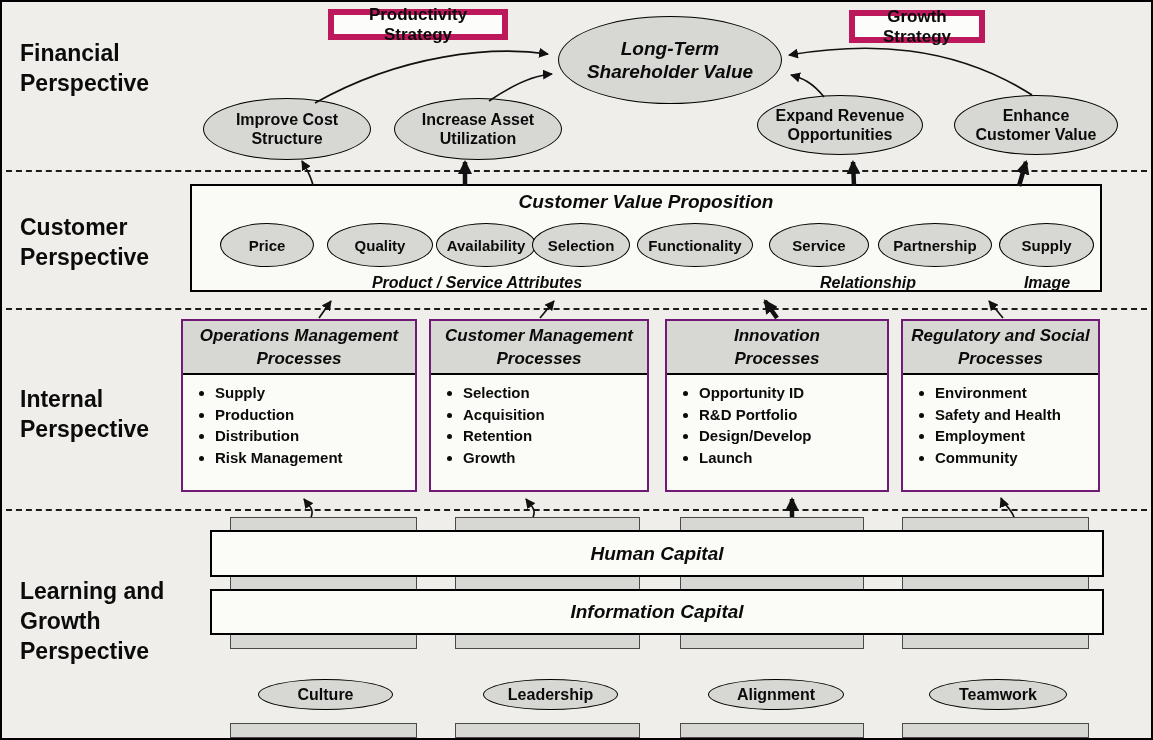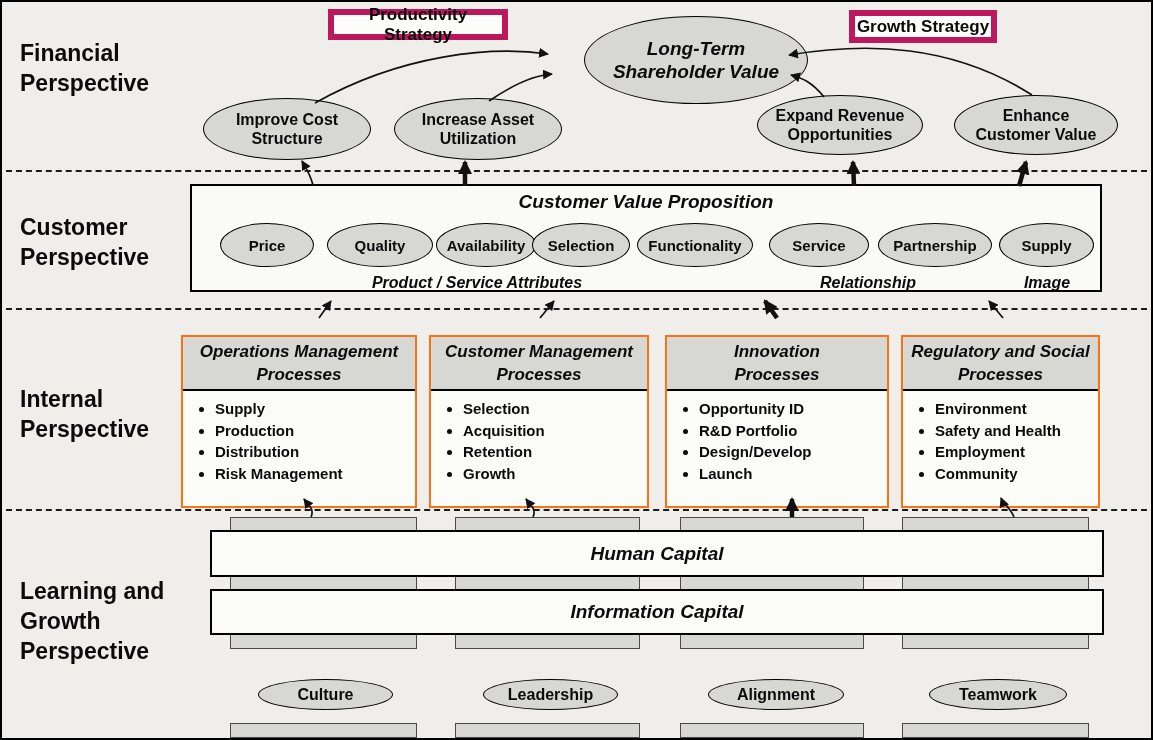--- a/index.html
+++ b/index.html
@@ -12,21 +12,21 @@
   .plabel{position:absolute;font-weight:bold;font-size:23px;line-height:30px;white-space:pre-line;}
   .dash{position:absolute;left:4px;right:4px;height:0;border-top:2px dashed #1c1c1c;}
   .sbox{position:absolute;background:#fcfcfa;border:6px solid #be185d;display:flex;align-items:center;justify-content:center;font-weight:bold;font-size:17px;text-align:center;}
   .ellipse{position:absolute;background:#d7d7d4;border:1.6px solid #000;border-radius:50%;display:flex;align-items:center;justify-content:center;text-align:center;font-weight:bold;white-space:pre-line;}
   .fin-oval{font-size:16px;line-height:19px;}
   .lt-oval{font-style:italic;font-size:19px;line-height:23px;}
   .cust-box{position:absolute;left:188px;top:182px;width:912px;height:108px;background:#fafaf7;border:2px solid #000;}
   .cust-title{position:absolute;left:0;right:0;top:5px;text-align:center;font-weight:bold;font-style:italic;font-size:19px;}
   .cust-oval{top:221px;height:44px;font-size:15px;}
   .grouplabel{position:absolute;top:272px;height:18px;text-align:center;font-weight:bold;font-style:italic;font-size:16px;}
-  .ibox{position:absolute;top:317px;height:173px;background:#fbfbf8;border:2px solid #f97316;margin-top:16px;}
+  .ibox{position:absolute;top:317px;height:173px;background:#fbfbf8;border:2px solid #701a75;}
   .ihead{height:54px;background:#d7d7d4;border-bottom:2px solid #000;display:flex;align-items:center;justify-content:center;text-align:center;font-weight:bold;font-style:italic;font-size:17px;line-height:23px;white-space:pre-line;}
   .ibox ul{margin:7px 0 0 0;padding-left:32px;list-style:disc;}
   .ibox li{font-weight:bold;font-size:15px;line-height:21.5px;}
   .tab{position:absolute;background:#d7d7d4;border:1px solid #4a4a4a;}
   .bar{position:absolute;left:208px;width:894px;background:#fbfbf8;border:2px solid #000;}
   .bar-title{position:absolute;left:0;right:0;text-align:center;font-weight:bold;font-style:italic;font-size:19px;}
   .lg-oval{top:677px;height:31px;font-size:16px;}
   svg.overlay{position:absolute;left:0;top:0;width:1153px;height:740px;pointer-events:none;}
   svg .thin{fill:none;stroke:#111;stroke-width:1.7px;}
   svg .thick{fill:none;stroke:#111;stroke-width:4.5px;}
@@ -44,23 +44,23 @@
 Perspective</div>
   <div class="plabel" style="left:18px;top:574px;">Learning and
 Growth
 Perspective</div>
 
   <div class="dash" style="top:168px;"></div>
   <div class="dash" style="top:306px;"></div>
   <div class="dash" style="top:507px;"></div>
 
   <div class="sbox" style="left:326px;top:7px;width:180px;height:31px;">Productivity Strategy</div>
-  <div class="sbox" style="left:847px;top:8px;width:148px;height:33px;">Growth Strategy</div>
+  <div class="sbox" style="left:847px;top:8px;width:136px;height:33px;">Growth Strategy</div>
 
-  <div class="ellipse lt-oval" style="left:582px;top:14px;width:224px;height:88px;">Long-Term
+  <div class="ellipse lt-oval" style="left:556px;top:14px;width:224px;height:88px;">Long-Term
 Shareholder Value</div>
   <div class="ellipse fin-oval" style="left:201px;top:96px;width:168px;height:62px;">Improve Cost
 Structure</div>
   <div class="ellipse fin-oval" style="left:392px;top:96px;width:168px;height:62px;">Increase Asset
 Utilization</div>
   <div class="ellipse fin-oval" style="left:755px;top:93px;width:166px;height:60px;">Expand Revenue
 Opportunities</div>
   <div class="ellipse fin-oval" style="left:952px;top:93px;width:164px;height:60px;">Enhance
 Customer Value</div>
 

